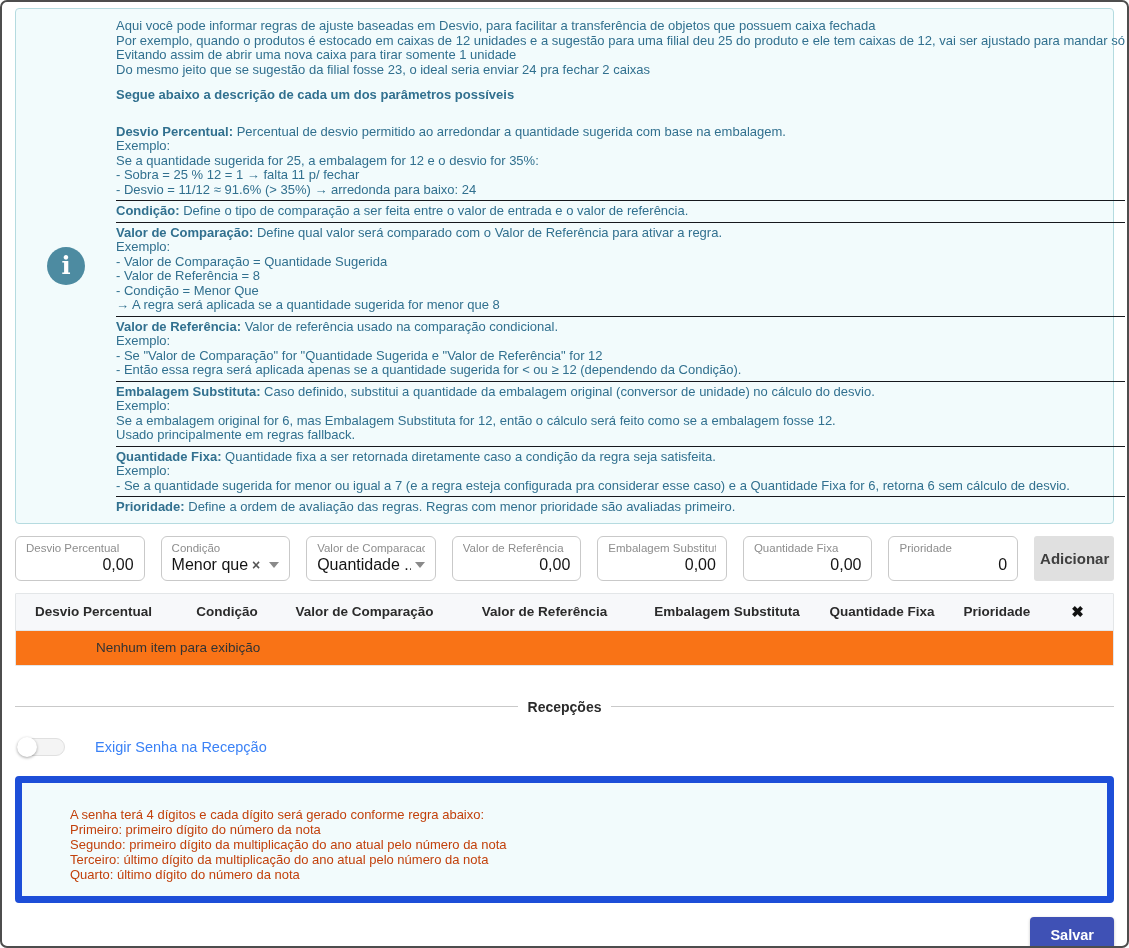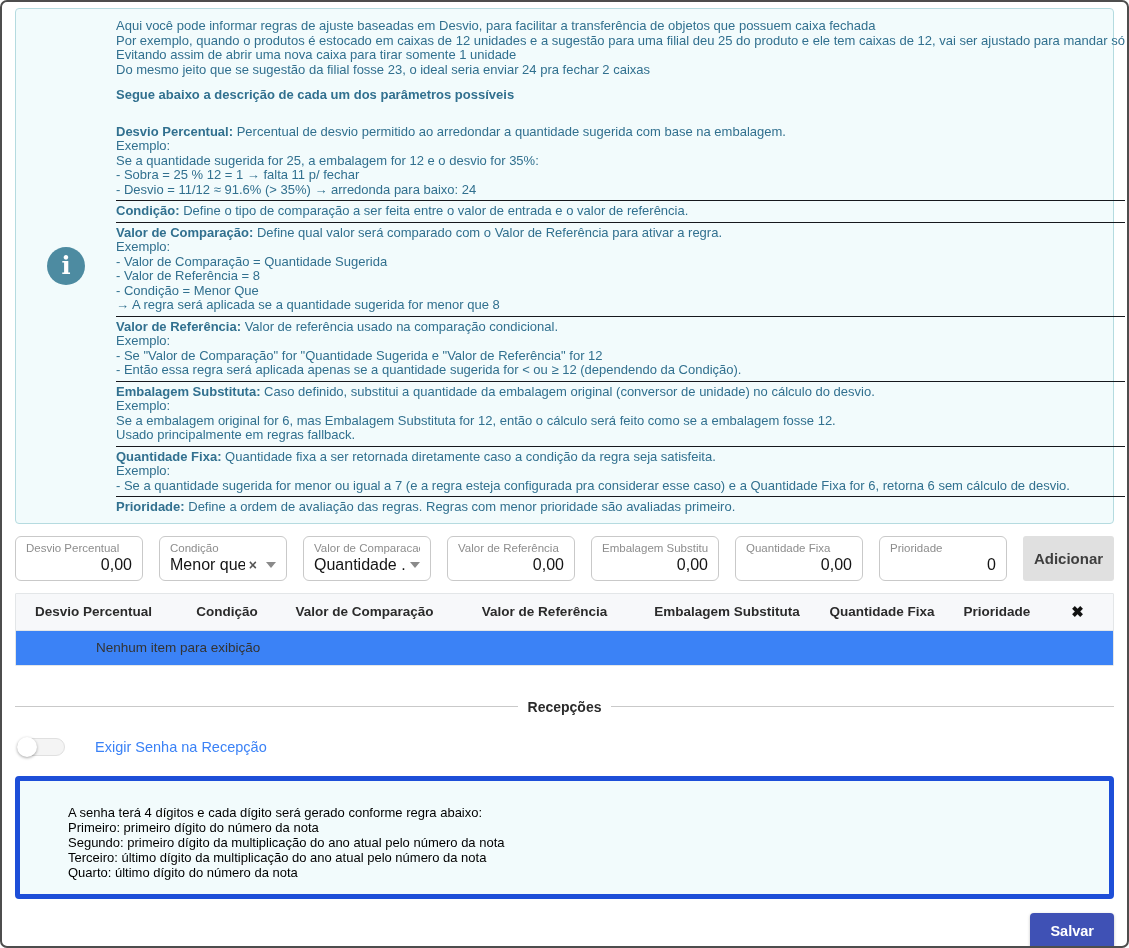--- a/index.html
+++ b/index.html
@@ -26,49 +26,49 @@
   .field{flex:1;box-sizing:border-box;height:45px;border:1px solid #c9c9c9;border-radius:6px;background:#fff;
          padding:5px 10px 6px 10px;display:flex;flex-direction:column;justify-content:space-between;min-width:0;}
   .flabel{font-size:11.5px;color:#8d8d8d;white-space:nowrap;overflow:hidden;}
   .fvrow{display:flex;align-items:center;}
   .fval{font-size:16px;color:#141414;white-space:nowrap;overflow:hidden;text-align:center;}
   .field.num .fvrow{justify-content:flex-end;}
   .ficons{display:flex;align-items:center;gap:9px;margin-left:auto;padding-left:4px;}
   .clear{color:#555;font-size:14px;font-weight:bold;line-height:1;cursor:pointer;}
   .caret{width:0;height:0;border-left:5px solid transparent;border-right:5px solid transparent;
          border-top:6px solid #8a8a8a;display:inline-block;}
-  .add-btn{flex:none;width:91px;height:45px;background:#e0e0e0;border:none;border-radius:3px;
+  .add-btn{flex:none;width:80px;height:45px;background:#e0e0e0;border:none;border-radius:3px;
            font-family:"Liberation Sans",sans-serif;font-size:15px;font-weight:bold;color:#3f3f3f;cursor:pointer;}
 
   
   .rules-table{border:1px solid #e3e6e8;border-radius:1px;}
   .thead{display:flex;height:36px;align-items:center;background:#f7f8fa;border-bottom:1px solid #e3e6e8;
          font-weight:bold;font-size:13.5px;color:#2b2b2b;}
   .th{text-align:center;white-space:nowrap;overflow:hidden;}
   .th:nth-child(1){width:156px;text-align:left;padding-left:19px;box-sizing:border-box;}
   .th:nth-child(2){width:110px;}
   .th:nth-child(3){width:165px;}
   .th:nth-child(4){width:195px;}
   .th:nth-child(5){width:170px;}
   .th:nth-child(6){width:140px;}
   .th:nth-child(7){width:90px;}
   .th.thx{flex:1;font-size:15px;color:#111;cursor:pointer;}
-  .empty-row{height:34px;display:flex;align-items:center;padding-left:80px;font-size:13.5px;color:#333;background:#3b82f6;}
+  .empty-row{height:34px;display:flex;align-items:center;padding-left:80px;font-size:13.5px;color:#333;background:#f97316;}
 
   
   .divider{display:flex;align-items:center;gap:10px;margin:32px 0 0 0;height:18px;}
   .divider .line{flex:1;height:1px;background:#c9c9c9;}
   .divider-label{font-size:14px;font-weight:bold;color:#2b2b2b;white-space:nowrap;}
   .toggle-row{display:flex;align-items:center;margin:20px 0 18px 2px;height:22px;}
   .switch{position:relative;width:48px;height:18px;border-radius:9px;background:#f4f4f4;border:1px solid #e0e0e0;
           box-sizing:border-box;cursor:pointer;flex:none;}
   .knob{position:absolute;left:-1px;top:-2px;width:20px;height:20px;border-radius:50%;background:#fff;
         box-shadow:0 1px 3px rgba(0,0,0,.35);}
   .toggle-label{margin-left:30px;font-size:14.5px;color:#3b82f6;}
-  .pw-panel{background:#f2fbfc;border:5px solid #1d4ed8;border-radius:4px;color:#000000;
+  .pw-panel{background:#f2fbfc;border:7px solid #1d4ed8;border-radius:4px;color:#c2410c;
             padding:24px 20px 14px 48px;margin:0;}
   .pw-panel .iline{line-height:15px;}
 
   
   .footer{display:flex;justify-content:flex-end;margin-top:14px;}
   .save-btn{min-width:80px;height:36px;padding:0 20px;background:#3f51b5;color:#fff;border:none;border-radius:4px;
             font-family:"Liberation Sans",sans-serif;font-size:14.5px;font-weight:bold;cursor:pointer;
             box-shadow:0 1px 3px rgba(0,0,0,.25);}
 </style>
 </head>

